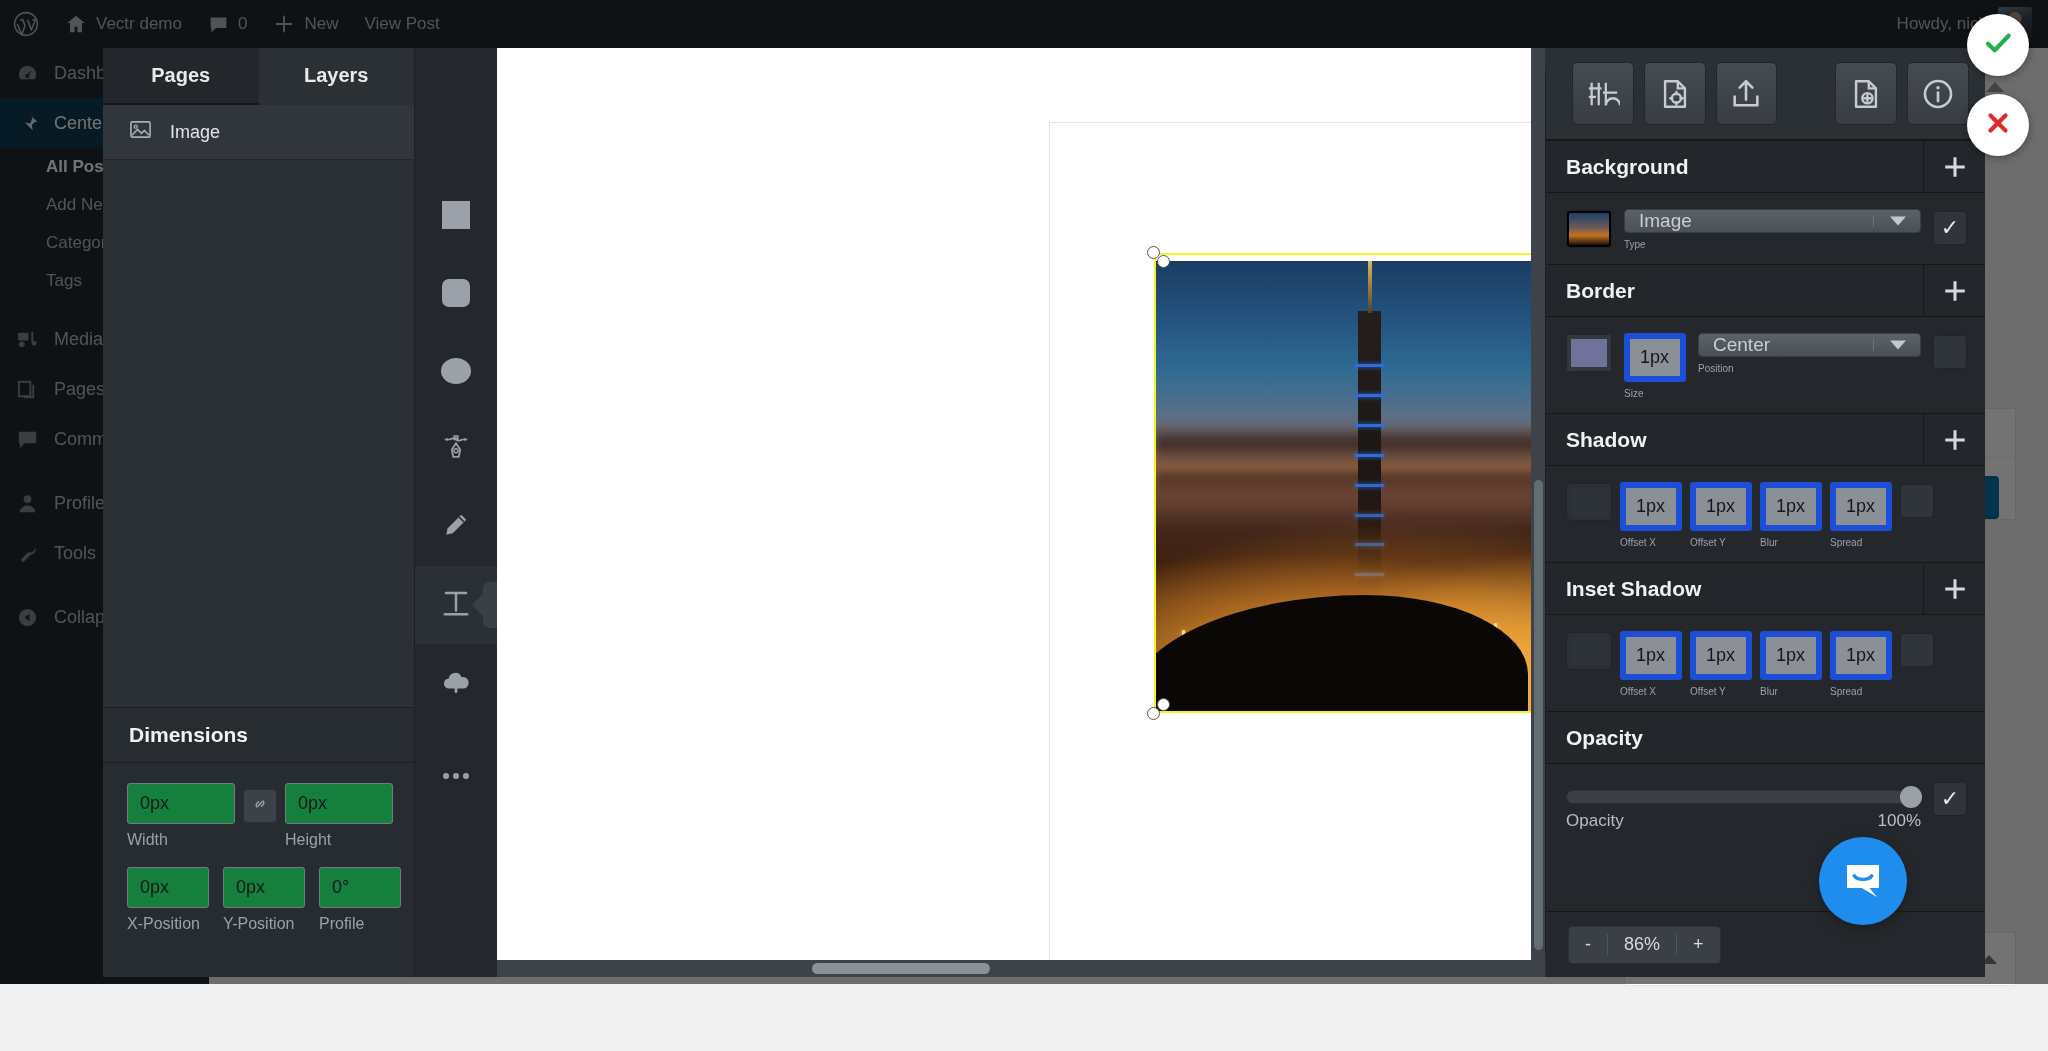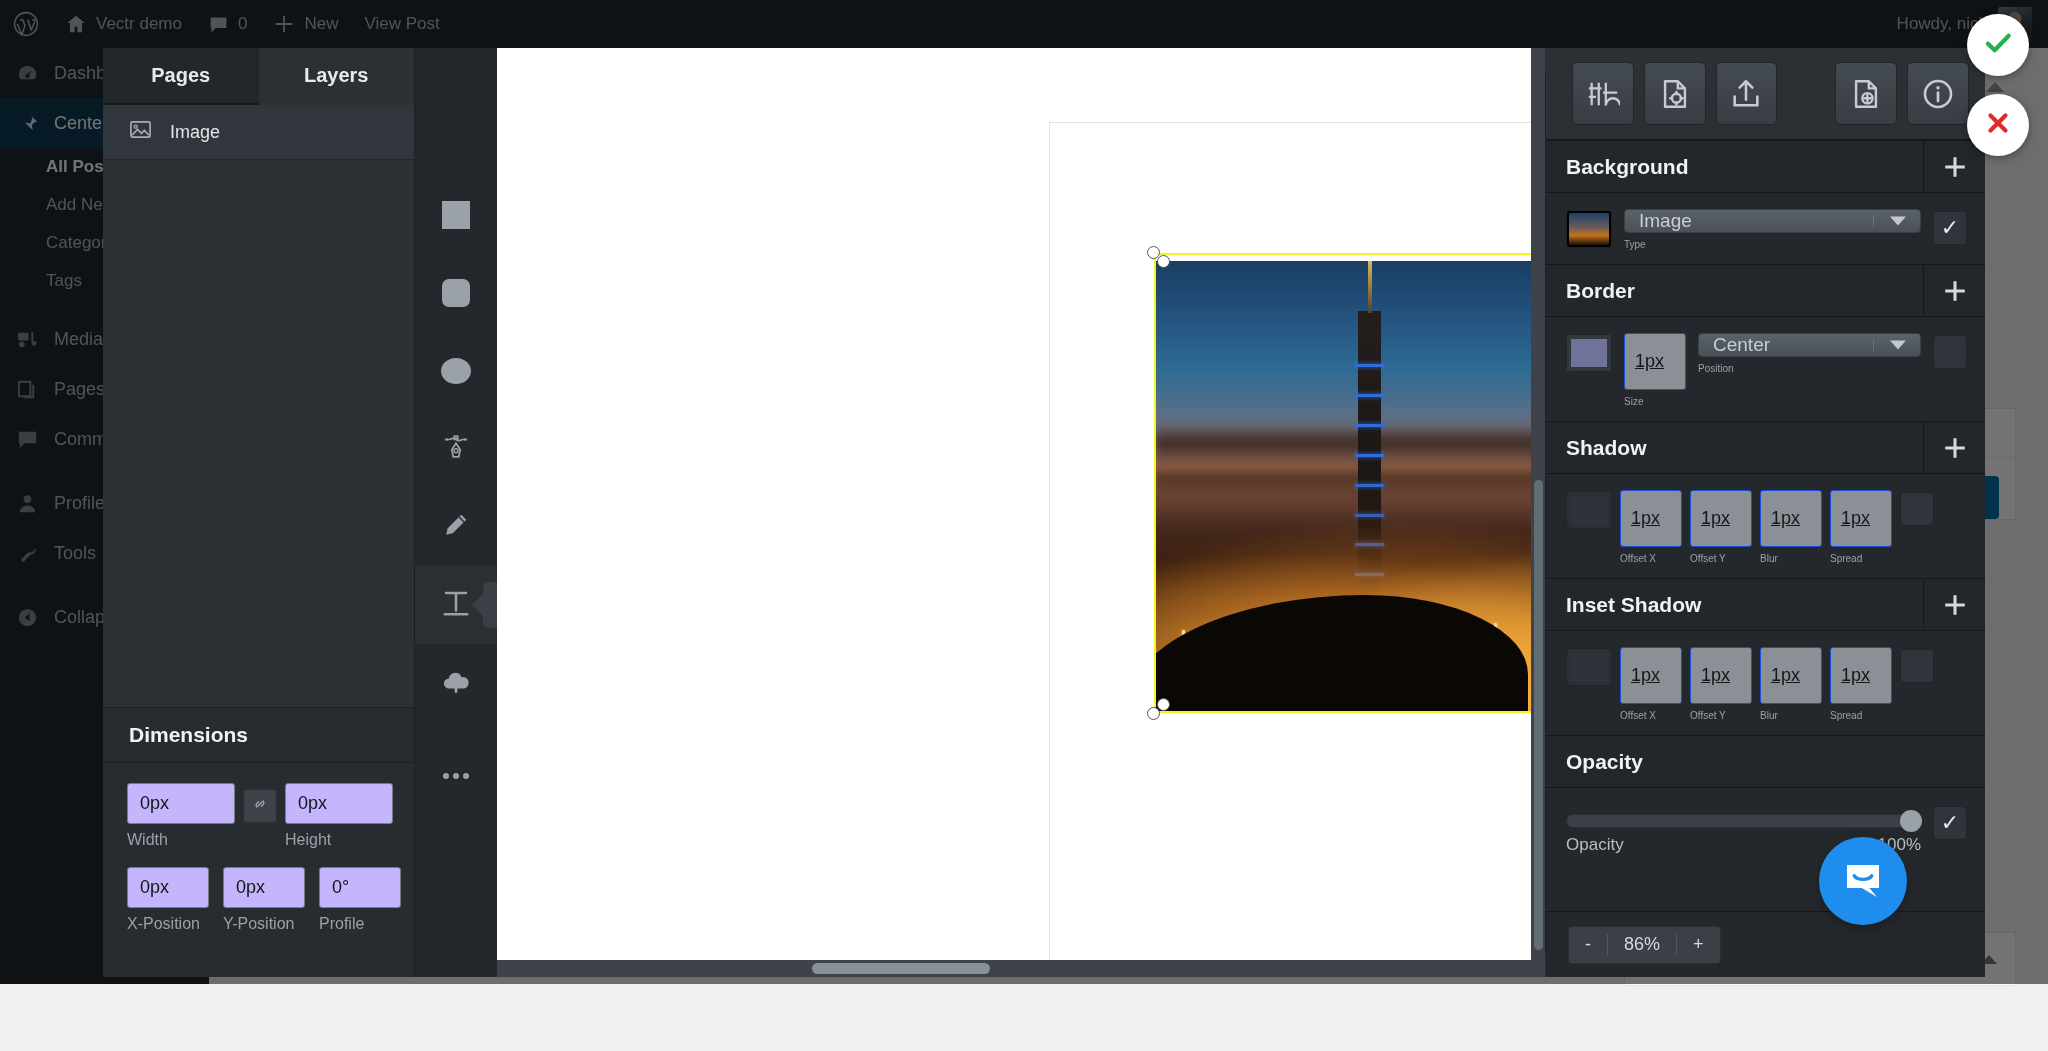--- a/index.html
+++ b/index.html
@@ -109,21 +109,21 @@
   }
   .v-dim-head {
     border-top: 1px solid #1c2024; border-bottom: 1px solid #1c2024;
     padding: 15px 26px; color: #f0f2f4; font-size: 21px; font-weight: bold;
     background: #272c31;
   }
   .v-dim-body { padding: 20px 24px 26px; }
   .dim-row { display:flex; align-items:flex-start; gap: 0; margin-bottom: 18px; }
   .fld { display:flex; flex-direction:column; }
   .fld input {
-    background: #c4b5fd; border: 1px solid #767b82; border-radius: 3px;
+    background: #15803d; border: 1px solid #767b82; border-radius: 3px;
     color: #14171a; font-size: 18px; padding: 9px 12px;
     font-family: "Liberation Sans", sans-serif; outline:none;
   }
   .fld .lab { color:#9aa1a8; font-size: 16px; margin-top: 7px; }
   .link-btn {
     width: 34px; height: 34px; margin: 6px 8px 0; flex:0 0 34px;
     background:#3c4248; border:1px solid #2a2f34; border-radius:4px;
     display:flex; align-items:center; justify-content:center;
   }
   .link-line { height:1px; background:#4b5158; width:14px; margin-top:22px; }
@@ -267,24 +267,23 @@
   .swatch {
     width: 46px; height: 38px; border-radius: 4px; border:1px solid #202428;
     background:#2d3339; flex:0 0 46px; margin-top:1px;
     box-shadow: inset 0 0 0 4px #2b3036;
   }
   .swatch.purple { background:#6f7399; box-shadow: inset 0 0 0 4px #33383e; }
   .swatch.img { background:#000; box-shadow:none; padding:0; overflow:hidden; position:relative; }
   .swatch.img .mini { position:absolute; inset:2px; border-radius:1px; overflow:hidden; }
 
   .num {
-    width: 62px; background:#8b9097; border:1px solid #1d4ed8; border-radius:3px;
-    color:#14171a; font-size: 18px; padding: 17px 10px; outline:none;
+    width: 62px; background:#8b9097; border:6px solid #1d4ed8; border-radius:3px;
+    color:#14171a; font-size: 18px; padding: 8px 10px; outline:none;
     font-family:"Liberation Sans", sans-serif;
-    text-decoration:underline;
   }
   .sel-box {
     flex: 1; background: linear-gradient(to bottom,#5b6268,#4a5057);
     border:1px solid #3a3f45; border-radius:4px; height: 38px;
     display:flex; align-items:center; position:relative; color:#c9ced3; font-size:19px;
     padding-left: 14px;
   }
   .sel-box .div { position:absolute; right: 46px; top:5px; bottom:5px; width:1px; background:#6d747a; }
   .sel-box .arrow { position:absolute; right: 14px; top:50%; transform:translateY(-50%);
     width:0;height:0;border-left:8px solid transparent;border-right:8px solid transparent;border-top:9px solid #c2c8cd; }

